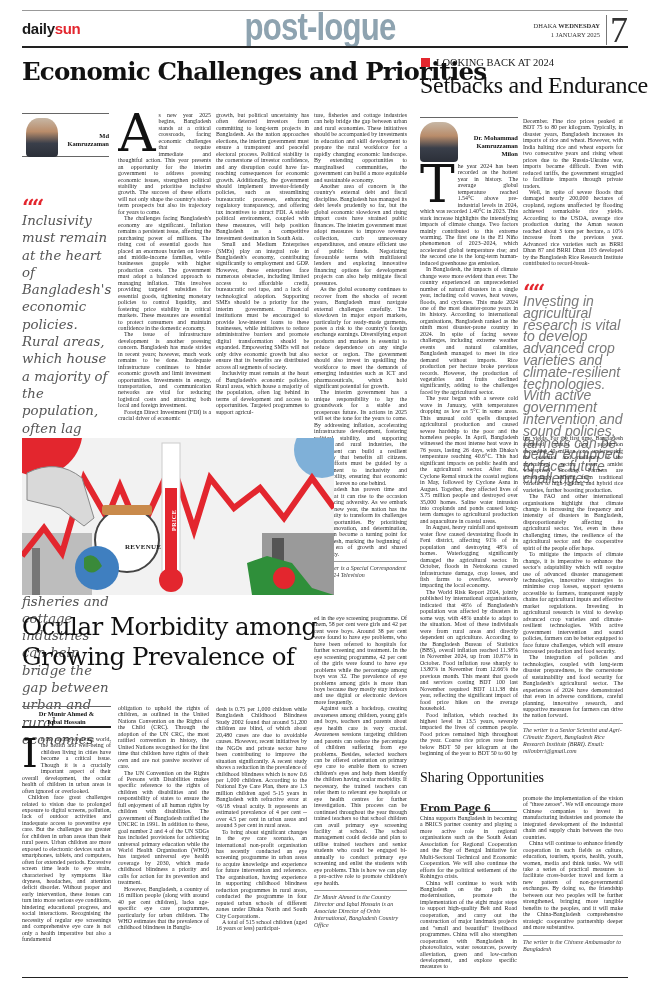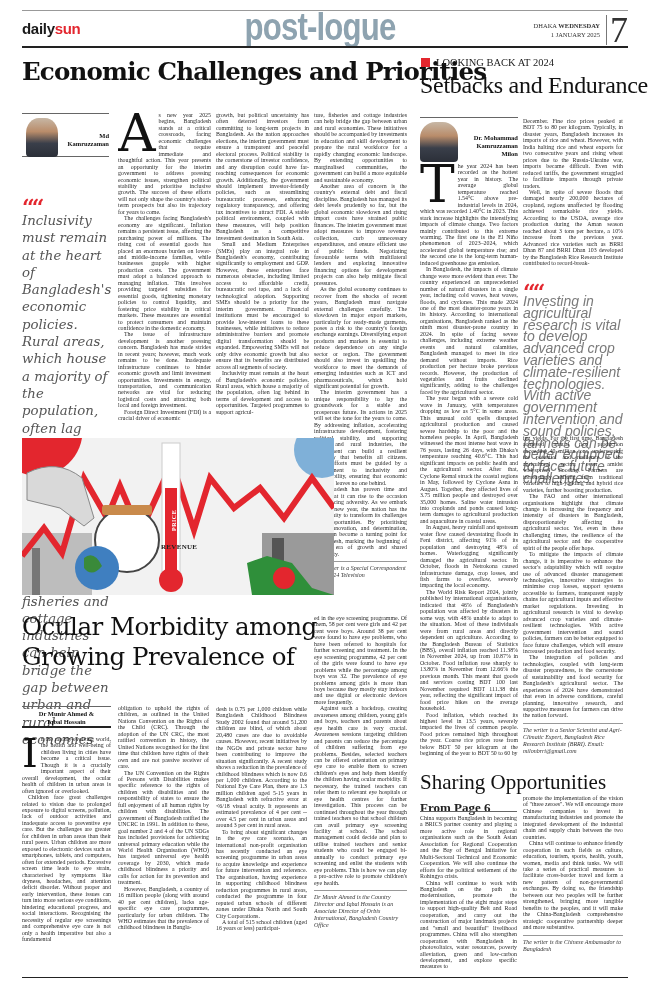--- a/index.html
+++ b/index.html
@@ -16,21 +16,21 @@
   .dateline b { font-weight: 700; }
   .pageno { position: absolute; right: 22px; top: 11px; font-family: "Liberation Serif", serif; font-size: 36px; color: #333; line-height: 38px; }
   .pageno-sep { position: absolute; right: 43px; top: 15px; width: 1px; height: 30px; background: #777; }
 
   
   .h-main { position: absolute; left: 22px; top: 57px; font-family: "DejaVu Serif", serif; font-weight: 700; font-size: 24.5px; line-height: 30px; letter-spacing: -0.8px; color: #111; }
   .kicker { position: absolute; left: 421px; top: 57px; font-size: 10.5px; color: #222; display: flex; align-items: center; gap: 6px; }
   .kicker .sq { width: 9px; height: 9px; background: #e3262e; display: inline-block; }
   .h-right { position: absolute; left: 420px; top: 71px; font-family: "Liberation Serif", serif; font-size: 24px; line-height: 28px; color: #111; letter-spacing: -0.3px; }
   .h-bottom { position: absolute; left: 22px; top: 612px; font-family: "DejaVu Serif", serif; font-size: 24.5px; line-height: 30px; color: #111; letter-spacing: -0.5px; }
-  .h-sharing { position: absolute; left: 420px; top: 770px; font-family: "Liberation Serif", serif; font-size: 21px; color: #111; }
+  .h-sharing { position: absolute; left: 420px; top: 770px; font-family: "Liberation Serif", serif; font-size: 14px; color: #111; }
   .from-page { position: absolute; left: 420px; top: 800px; font-size: 13px; font-weight: 700; color: #222; }
 
   
   .col { position: absolute; font-family: "Liberation Serif", serif; font-size: 5.9px; line-height: 6.45px; text-align: justify; color: #2a2a2a; overflow: hidden; hyphens: auto; }
   .col p { text-indent: 6px; }
   .col p.first { text-indent: 0; }
   .dropcap { float: left; font-size: 52px; line-height: 40px; margin: 1px 3px 0 0; font-family: "DejaVu Serif", serif; color: #111; }
   .dropcap-sm { float: left; font-size: 40px; line-height: 32px; margin: 1px 3px 0 0; font-family: "DejaVu Serif", serif; color: #111; }
   .byline-note { font-style: italic; font-size: 6px; line-height: 7px; color: #333; border-top: 1px solid #999; padding-top: 3px; margin-top: 4px; text-align: left; }
 
@@ -39,21 +39,21 @@
   .avatar { position: absolute; background: linear-gradient(180deg,#c7b7a5 0%, #b98c6a 35%, #3a3f4a 65%, #2b2f38 100%); border-radius: 40% 40% 4px 4px; }
   .author-name { position: absolute; font-size: 6.5px; font-weight: 700; text-align: right; line-height: 8px; color: #111; }
 
   
   .quote-mark { position: absolute; color: #e3262e; font-family: "DejaVu Serif", serif; font-weight: 700; font-size: 22px; line-height: 20px; letter-spacing: -3px; }
   .pullquote { position: absolute; font-family: "DejaVu Serif", serif; font-style: italic; font-size: 13.3px; line-height: 17.3px; color: #555; }
   .pullquote-r { position: absolute; font-family: Liberation Sans, sans-serif; font-style: italic; font-size: 14px; line-height: 11.8px; color: #7a7a7a; }
 
   
   .illus { position: absolute; left: 22px; top: 438px; width: 312px; height: 157px; background: #eeeeee; overflow: hidden; }
-  .revenue-label { position: absolute; left: 103px; top: 105px; font-size: 7px; font-weight: 700; color: #222; letter-spacing: 0.3px; margin-left: 36px; }
+  .revenue-label { position: absolute; left: 103px; top: 105px; font-size: 7px; font-weight: 700; color: #222; letter-spacing: 0.3px; }
   .price-label { position: absolute; left: 149px; top: 93px; font-size: 6px; font-weight: 700; color: #fff; transform: rotate(-90deg); transform-origin: left top; letter-spacing: 0.5px; }
 </style>
 </head>
 <body>
 
 <div class="rule" style="left:22px; top:10px; width:606px; height:1px; background:#999;"></div>
 <div class="brand">
   <span class="d">daily</span><span class="s">sun</span>
 </div>
 <div class="section-title">post-logue</div>

